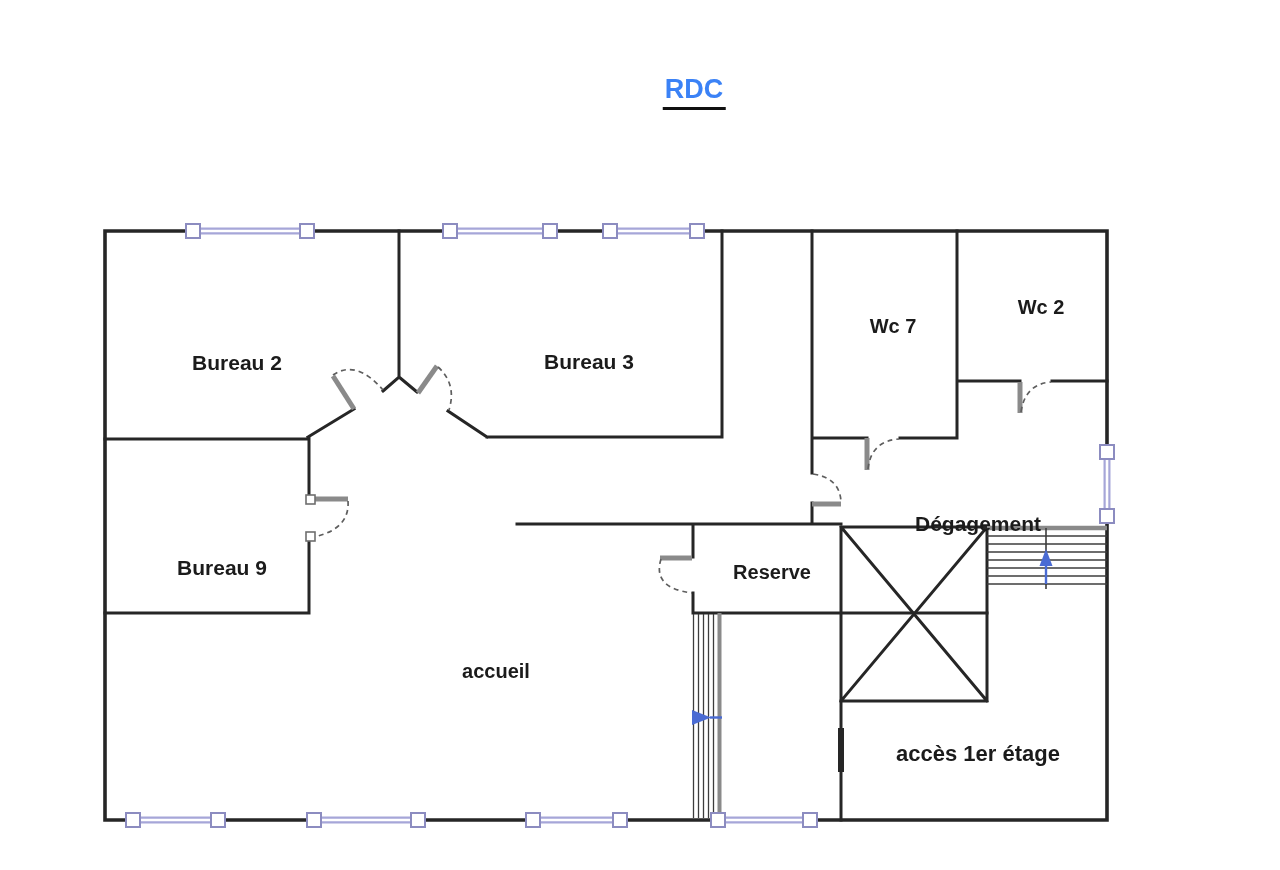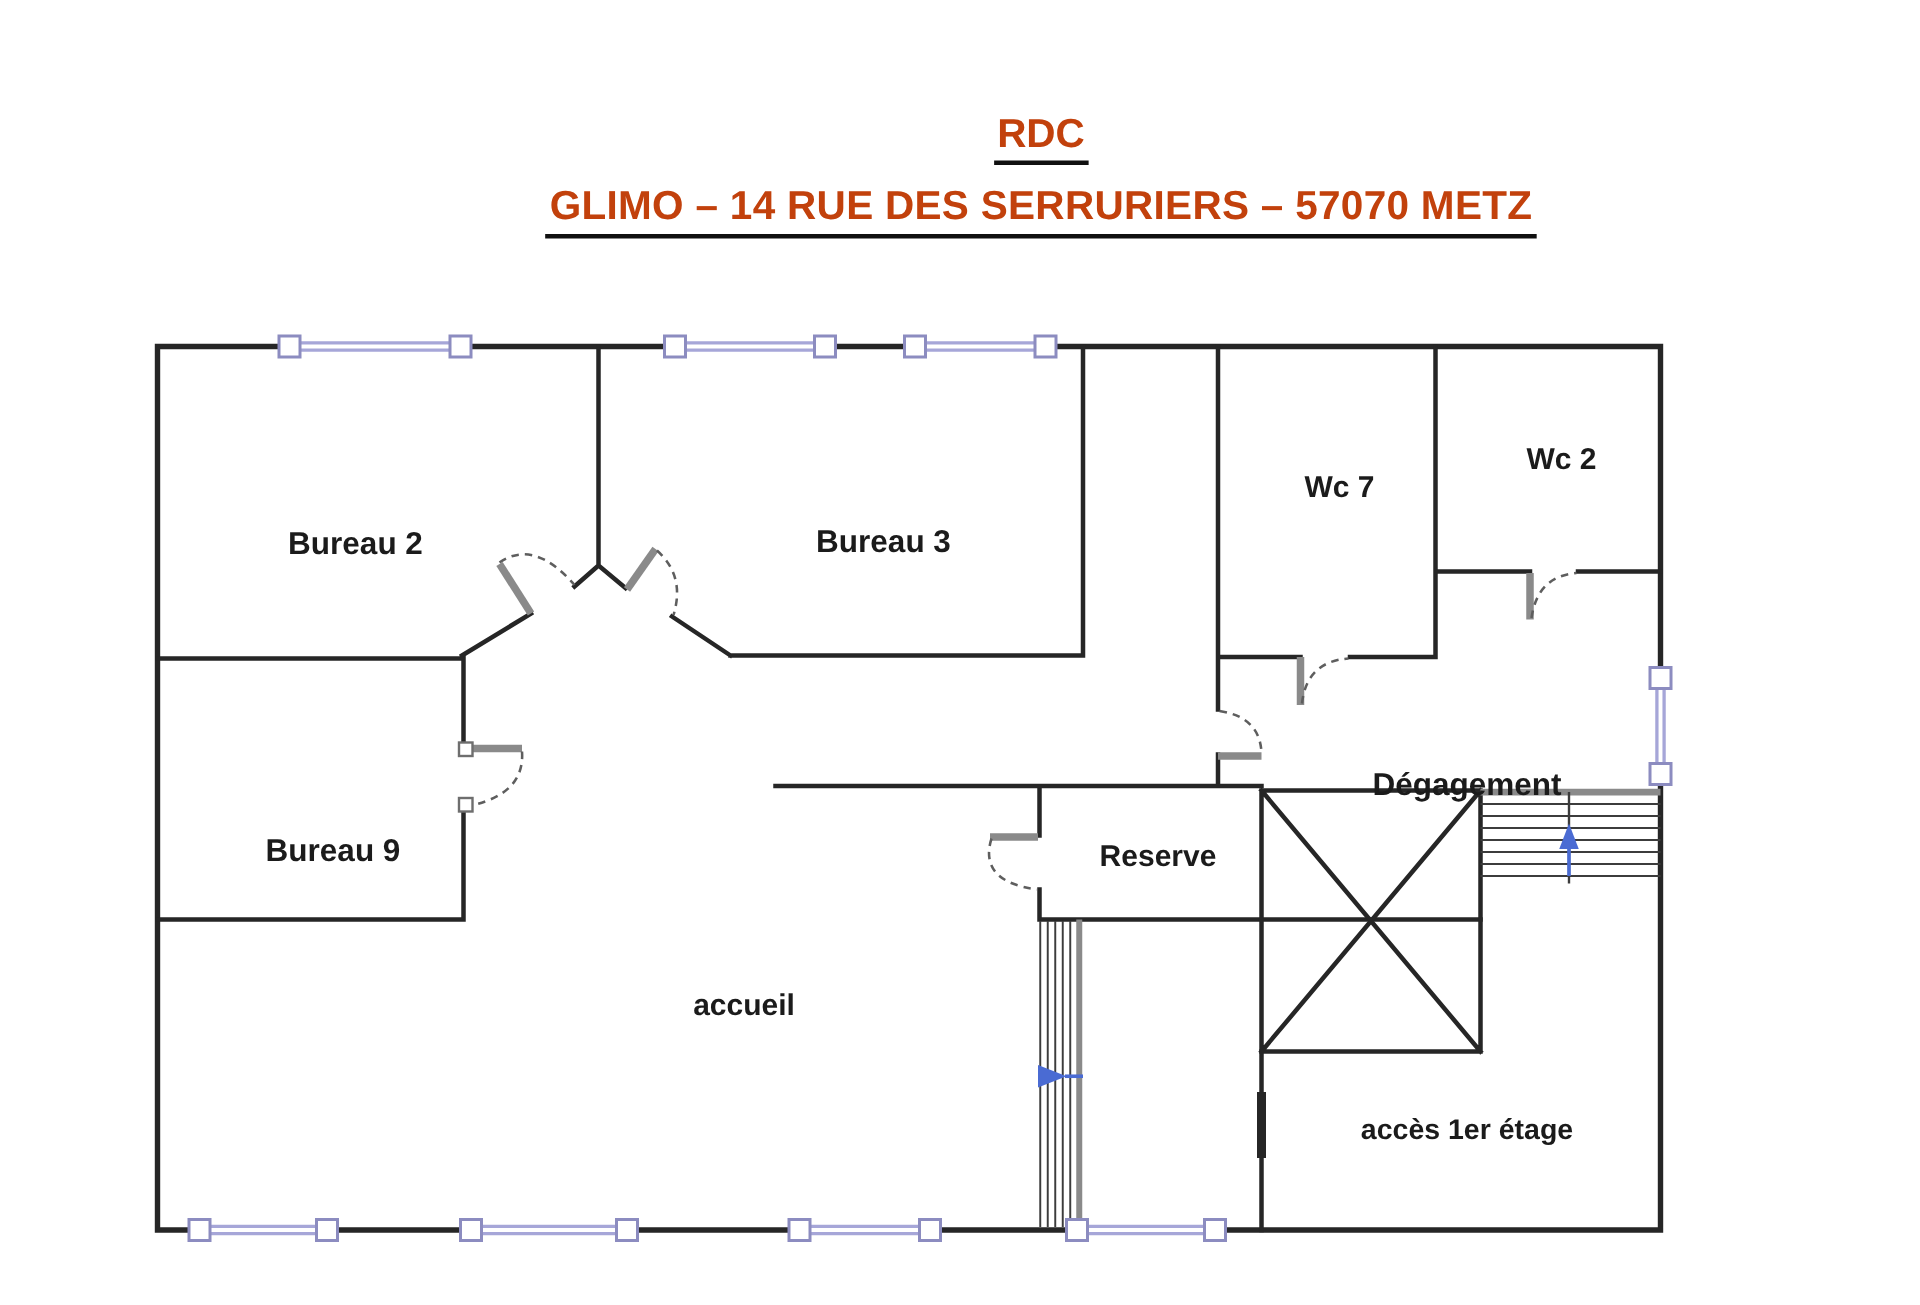--- a/index.html
+++ b/index.html
@@ -1,19 +1,19 @@
 <!DOCTYPE html>
 <html style="--wall: #262626; --window: #a6a6d8; --window_frame: #8c8cc0; --door: #8a8a8a; --arrow_blue: #4a6bd3; --background: #ffffff;"><head>
 <meta charset="utf-8">
 <style>
   html,body{margin:0;padding:0;background:#ffffff;}
   .page{position:relative;width:1280px;height:870px;background:#ffffff;
         font-family:"Liberation Sans",sans-serif;overflow:hidden;}
   .title{position:absolute;left:694px;transform:translateX(-50%);
-         font-weight:bold;color:#c2410c;white-space:nowrap;
+         font-weight:bold;color:#3b82f6;white-space:nowrap;
          border-bottom:3px solid #101010;text-align:center;}
   #t1{top:74px;font-size:27px;padding:0 2px 2px 2px;}
   #t2{top:122px;font-size:27px;letter-spacing:.2px;padding:0 3px 3px 3px;}
   .room-label{position:absolute;transform:translate(-50%,-50%);
               font-weight:bold;color:#1b1b1b;font-size:20px;white-space:nowrap;}
   .lg{font-size:21px;margin-top:44px;}
   svg{position:absolute;left:0;top:0;}
   .w{stroke:var(--wall);stroke-width:3;fill:none;stroke-linecap:square;}
   .w4{stroke:var(--wall);stroke-width:3.6;fill:none;stroke-linecap:square;}
   .thick{stroke:var(--wall);stroke-width:6;}
@@ -30,21 +30,20 @@
   .hatchgray{stroke:#8a8a8a;stroke-width:4;}
   .bluefill{fill:var(--arrow_blue);}
   .blueline{stroke:var(--arrow_blue);stroke-width:2.4;}
 </style>
 </head>
 <body>
 
 <div class="page">
 
   <div class="title" id="t1">RDC</div>
-  <div class="title" id="t2">GLIMO – 14 RUE DES SERRURIERS – 57070 METZ</div>
 
   <svg width="1280" height="870" viewBox="0 0 1280 870">
 
     <g>
       <path class="w4" d="M105,231 H1107 V820 H105 Z"></path>
     </g>
 
     <g>
       <path class="w" d="
         M399,231 V377
@@ -165,15 +164,15 @@
   </svg>
 
   <div class="room-label lg" style="left:237px;top:319px">Bureau 2</div>
   <div class="room-label lg" style="left:589px;top:318px">Bureau 3</div>
   <div class="room-label" style="left:893px;top:326px">Wc 7</div>
   <div class="room-label" style="left:1041px;top:307px">Wc 2</div>
   <div class="room-label lg" style="left:222px;top:524px">Bureau 9</div>
   <div class="room-label lg" style="left:978px;top:480px">Dégagement</div>
   <div class="room-label" style="left:772px;top:572px">Reserve</div>
   <div class="room-label" style="left:496px;top:671px">accueil</div>
-  <div class="room-label" style="left:978px;top:754px;font-size:19px">accès 1er étage</div>
+  <div class="room-label" style="left:978px;top:754px;font-size:22px">accès 1er étage</div>
 
 </div>
 
 </body></html>

